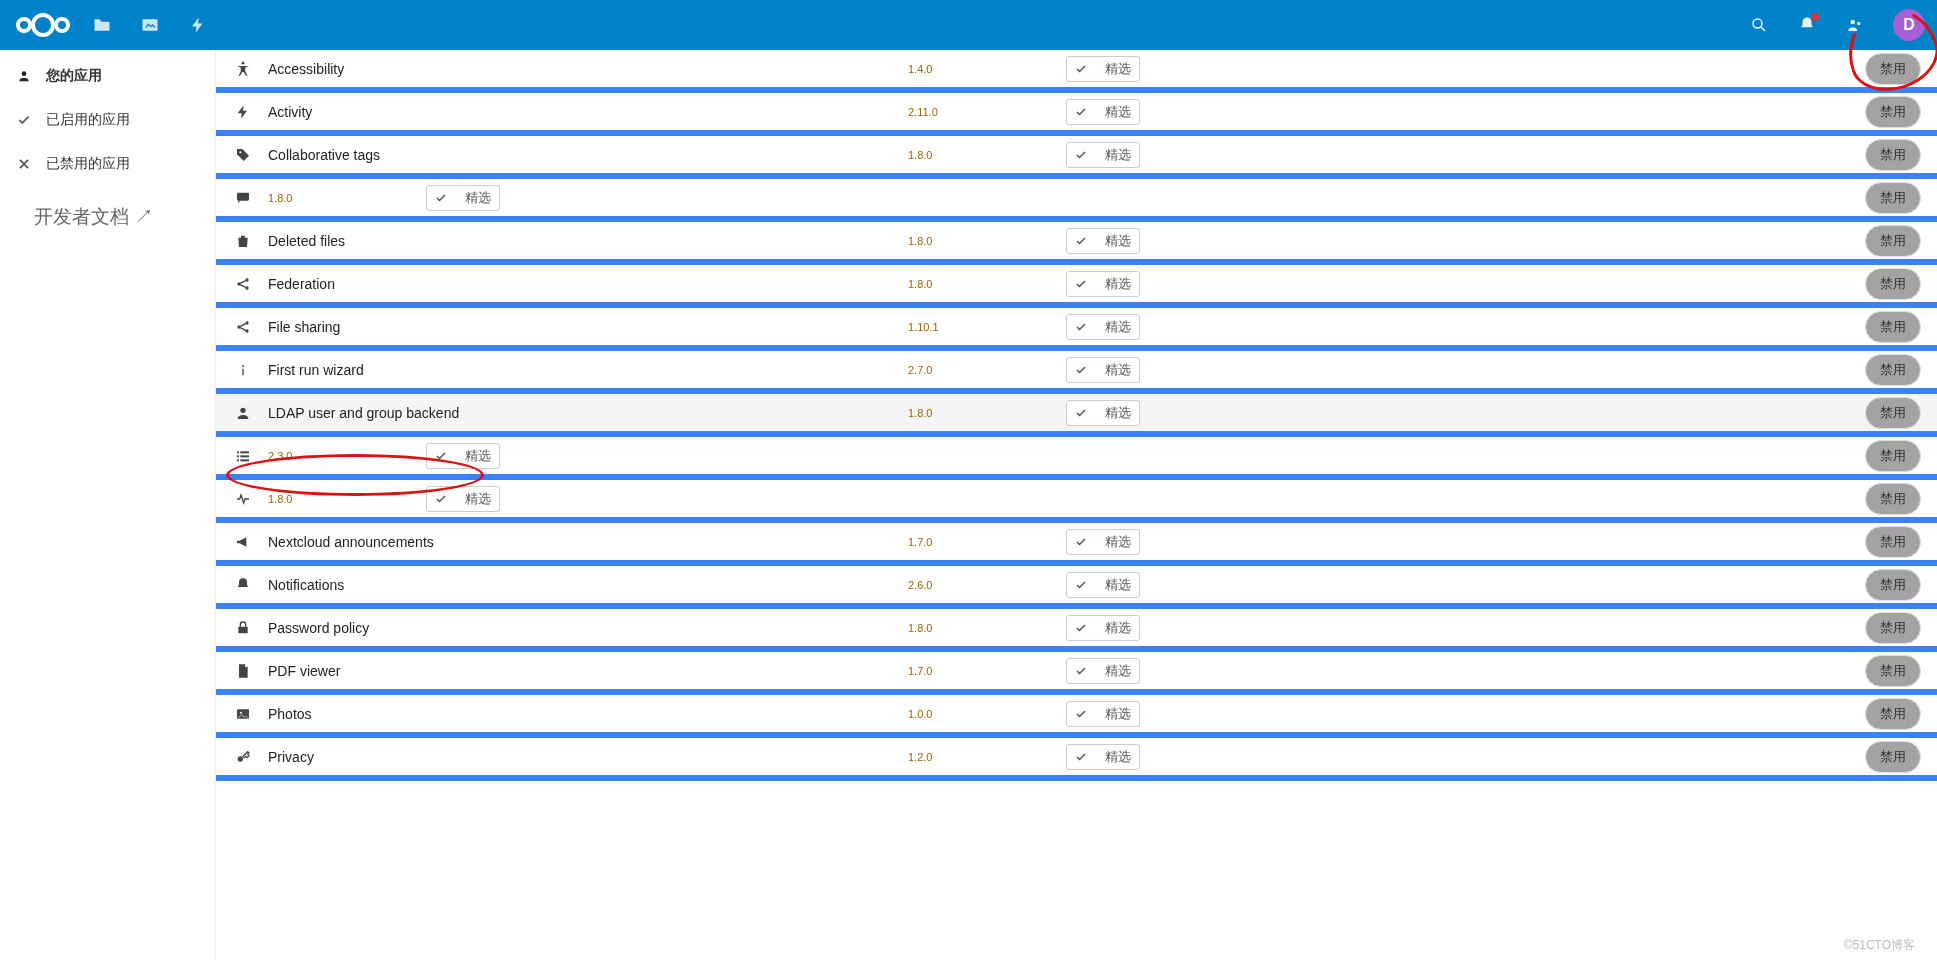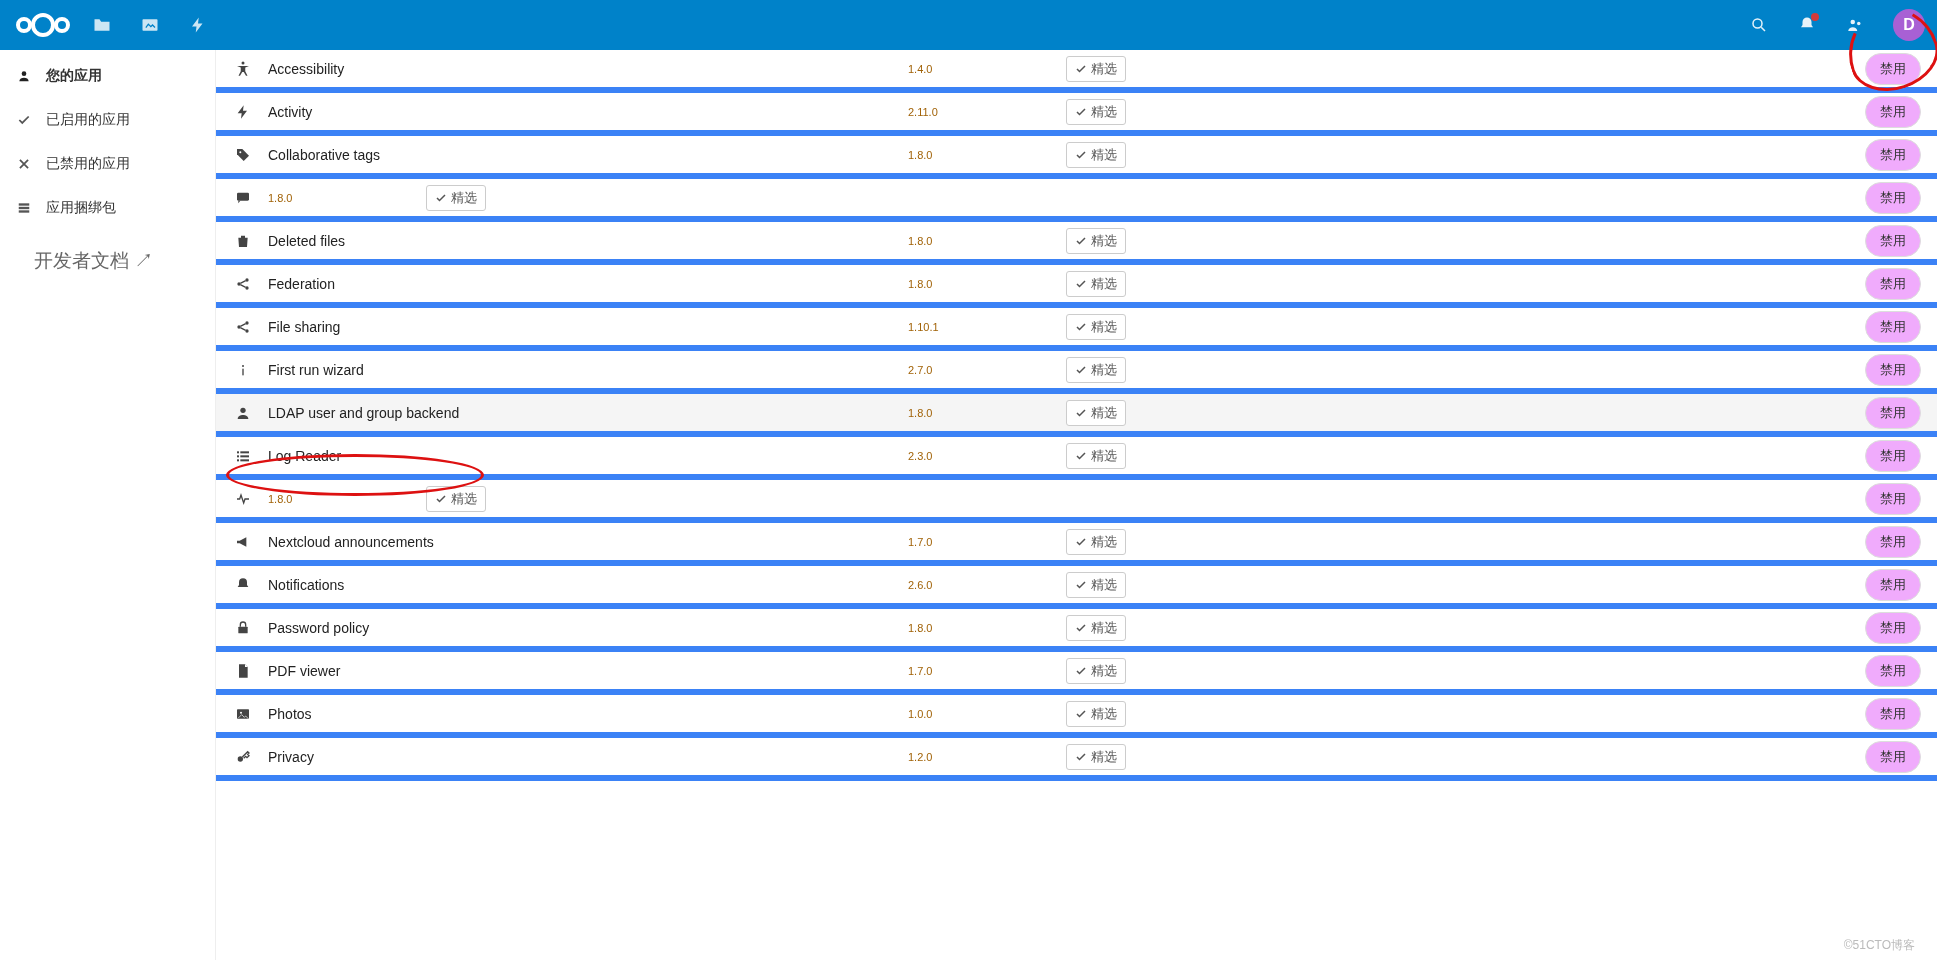--- a/index.html
+++ b/index.html
@@ -23,23 +23,23 @@
   .sidebar .item .sicon { width: 16px; height: 16px; display: flex; align-items: center; justify-content: center; color: #222; }
   .sidebar .dev { padding: 18px 34px; color: #666; font-size: 19px; }
 
   
   .content { flex: 1; overflow-y: auto; padding-bottom: 20px; }
   .row { display: flex; align-items: center; height: 43px; padding: 0 16px; border-bottom: 6px solid #3b82f6; }
   .row.selected { background: #f5f5f5; }
   .row .aicon { width: 22px; display: flex; align-items: center; justify-content: center; color: #444; margin-right: 14px; }
   .row .name { flex: 0 0 640px; color: #222; }
   .row .version { width: 158px; color: #a16207; font-size: 11px; }
-  .row .badge { border: 1px solid #ccc; border-radius: 3px; padding: 3px 8px; display: inline-flex; align-items: center; gap: 4px; font-size: 13px; color: #555; background: #fff; }
+  .row .badge { border: 1px solid #ccc; border-radius: 3px; padding: 3px 8px; display: inline-flex; align-items: center; gap: 18px; font-size: 13px; color: #555; background: #fff; }
   .row .action-wrap { margin-left: auto; }
-  .row .action { border: 1px solid #ddd; background: #f0abfc; border-radius: 18px; padding: 6px 14px; font-size: 13px; color: #333; cursor: pointer; }
+  .row .action { border: 1px solid #ddd; background: #a3a3a3; border-radius: 18px; padding: 6px 14px; font-size: 13px; color: #333; cursor: pointer; }
 
   .watermark { position: fixed; right: 22px; bottom: 6px; color: #bbb; font-size: 12px; }
 
   
   .anno { position: absolute; border: 3px solid #d11; border-radius: 50%; pointer-events: none; }
   .anno.top { top: 8px; right: 0px; width: 90px; height: 82px; border-top-color: transparent; transform: rotate(-18deg); border-radius: 50% 50% 50% 50% / 60% 60% 40% 40%; }
   .anno-row { position: absolute; left: 226px; top: 454px; width: 258px; height: 42px; border: 3px solid #d11; border-radius: 50%; pointer-events: none; }
 </style>
 </head>
 <body>
@@ -117,30 +117,20 @@
       <span>已启用的应用</span>
     </div>
     <div class="item">
       <span class="sicon">
           <svg width="14" height="14" viewBox="0 0 24 24" fill="none" stroke="#555" stroke-width="3">
             <path d="M5 5l14 14M19 5L5 19"></path>
           </svg>
         </span>
       <span>已禁用的应用</span>
     </div>
-    <div class="item">
-      <span class="sicon">
-          <svg width="14" height="14" viewBox="0 0 24 24" fill="#555">
-            <rect x="3" y="4" width="18" height="4"></rect>
-            <rect x="3" y="10" width="18" height="4"></rect>
-            <rect x="3" y="16" width="18" height="4"></rect>
-          </svg>
-        </span>
-      <span>应用捆绑包</span>
-    </div>
     <div class="dev">开发者文档 ↗</div>
   </div>
 
   <div class="content" id="content">
       <div class="row">
         <span class="aicon">
           <svg width="18" height="18" viewBox="0 0 24 24" fill="#444">
             <circle cx="12" cy="4" r="2"></circle>
             <path d="M4 8h16l-5 2v5l3 6h-2l-3-5h-2l-3 5H6l3-6v-5z"></path>
           </svg>
@@ -296,21 +286,20 @@
         <span class="aicon">
           <svg width="16" height="16" viewBox="0 0 24 24" fill="#444">
             <rect x="3" y="5" width="3" height="3"></rect>
             <rect x="8" y="5" width="13" height="3"></rect>
             <rect x="3" y="11" width="3" height="3"></rect>
             <rect x="8" y="11" width="13" height="3"></rect>
             <rect x="3" y="17" width="3" height="3"></rect>
             <rect x="8" y="17" width="13" height="3"></rect>
           </svg>
         </span>
-        <span class="name">Log Reader</span>
         <span class="version">2.3.0</span>
         <span class="badge">
           <svg width="12" height="12" viewBox="0 0 24 24" fill="none" stroke="#555" stroke-width="3">
             <path d="M4 12l5 5L20 6"></path>
           </svg>
           <span>精选</span>
         </span>
         <span class="action-wrap"><button class="action">禁用</button></span>
       </div>
       <div class="row">

